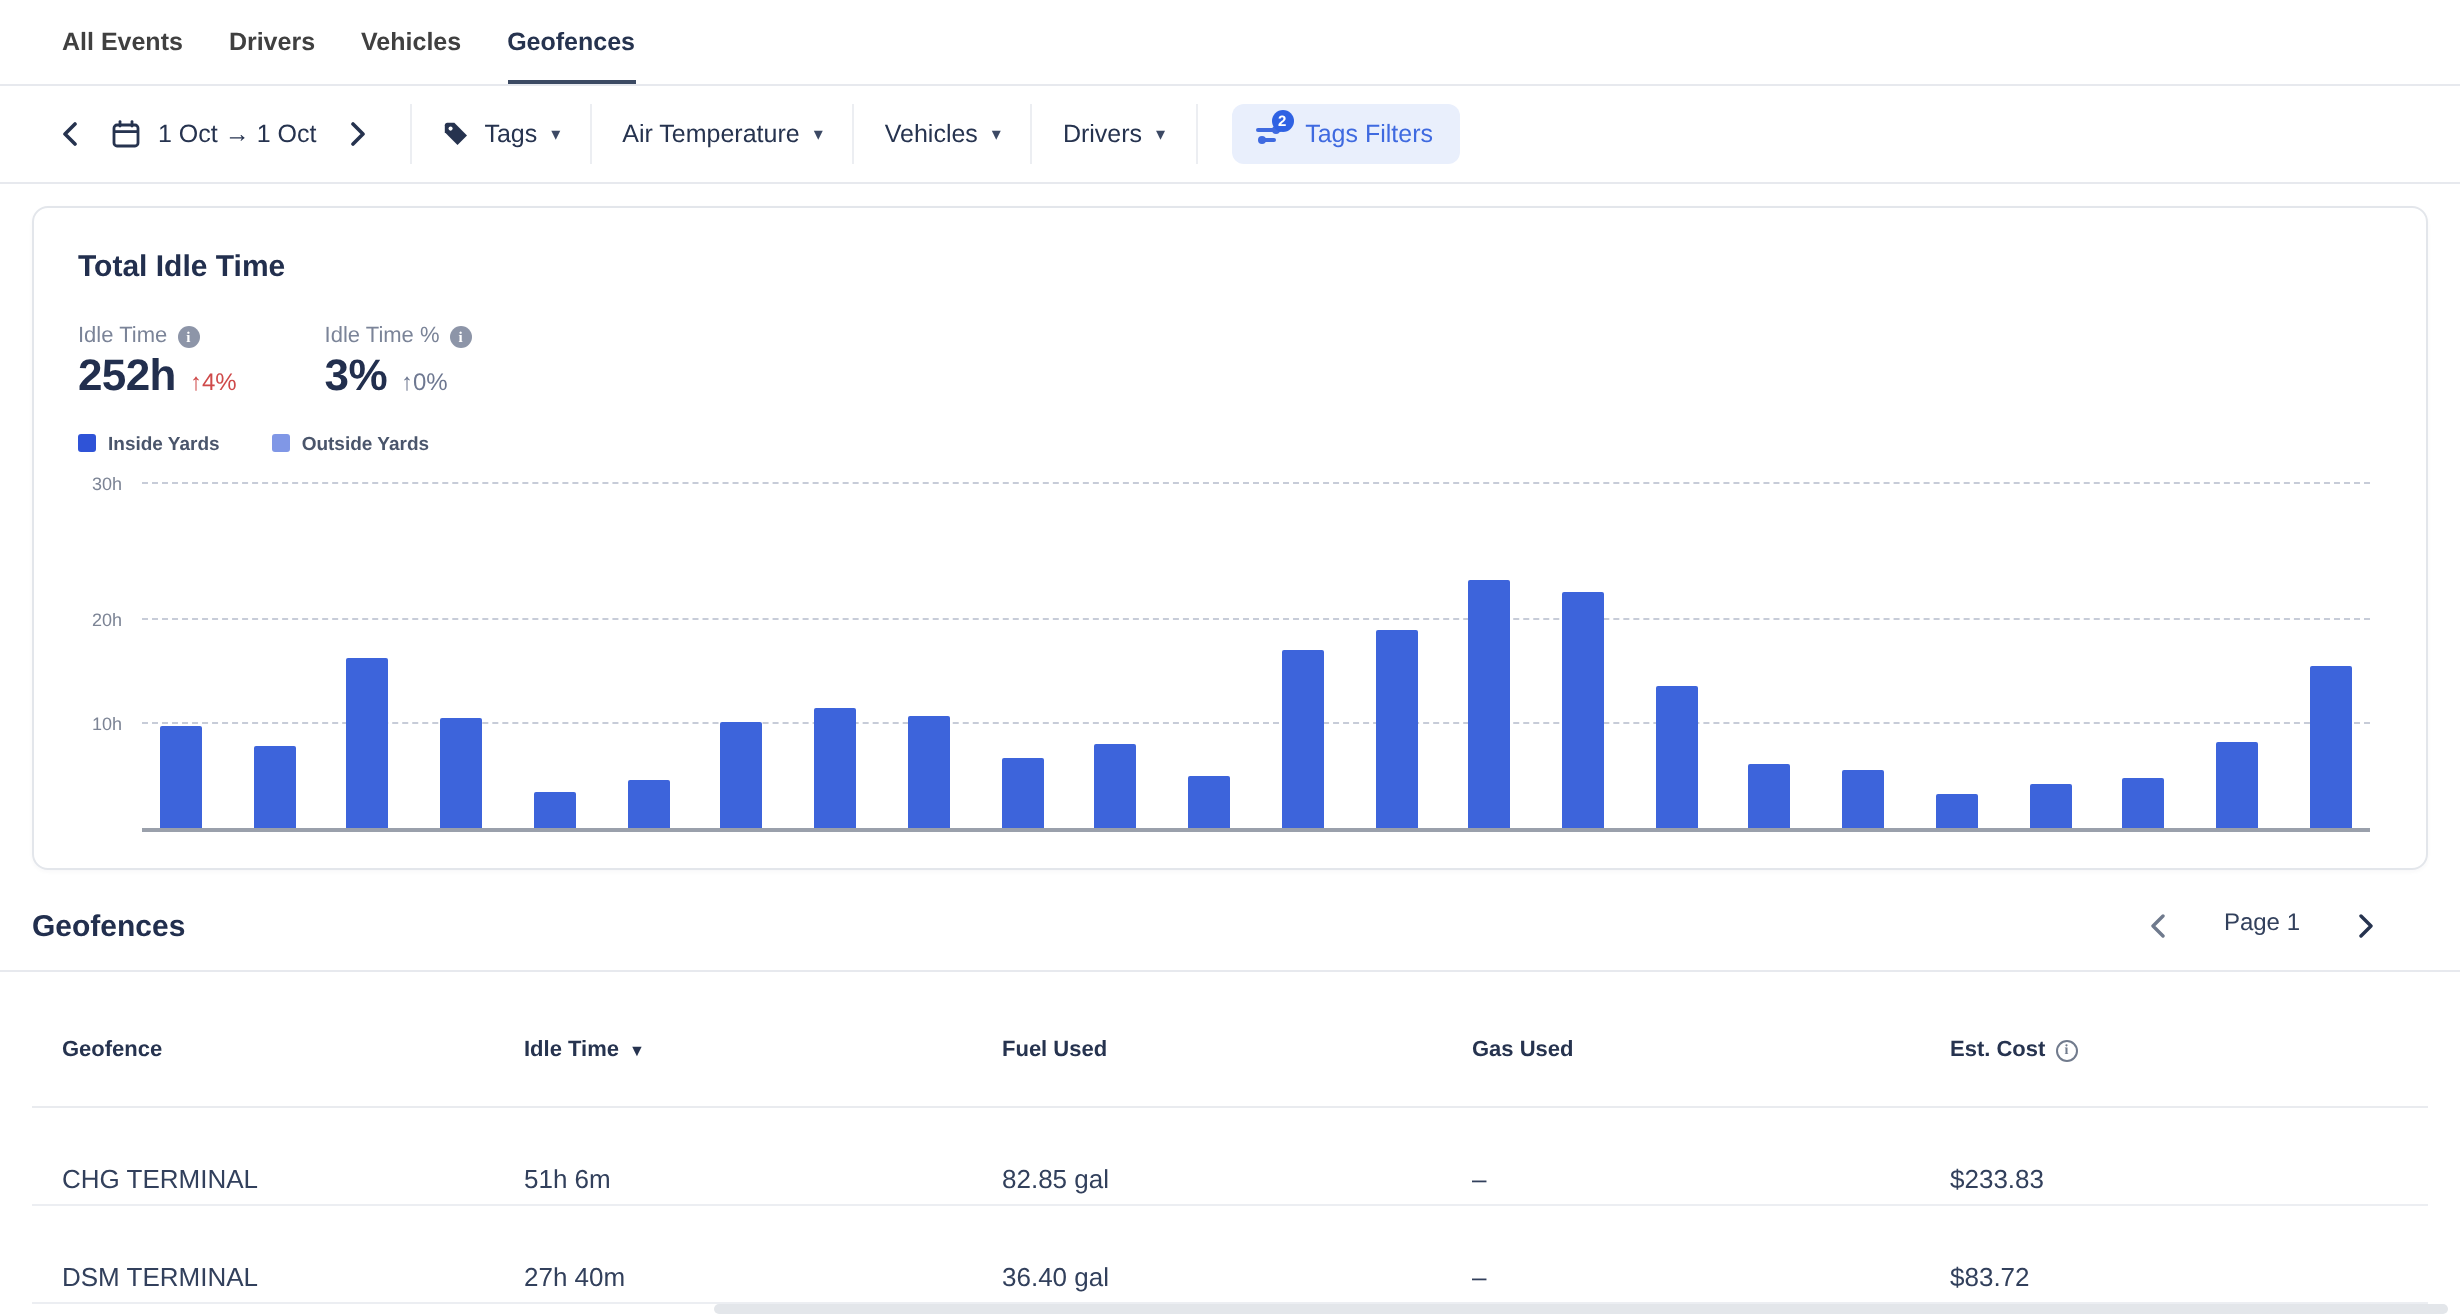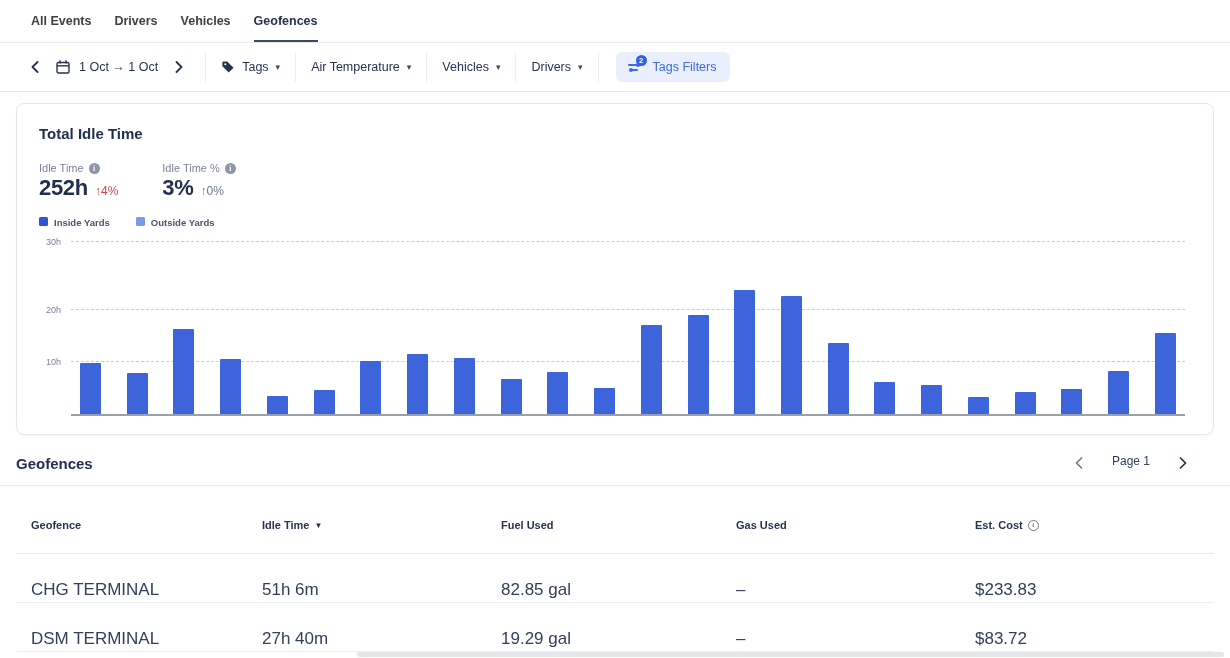--- a/index.html
+++ b/index.html
@@ -82,21 +82,21 @@
   .trow { display:grid; grid-template-columns:231px 239px 235px 239px 1fr;
     padding-left:15px; align-items:center; }
   .thead { padding-top:33px; padding-bottom:22px; border-bottom:1px solid #e9ebef; }
   .th { font-size:11px; font-weight:700; color:#26334f; display:flex;
     align-items:center; gap:5px; }
   .sort-arrow { font-size:8px; color:#26334f; }
   .info-outline { width:11px; height:11px; border-radius:50%; border:1px solid #717b8d;
     color:#717b8d; font-size:7px; display:inline-flex; align-items:center;
     justify-content:center; font-family:"Liberation Serif", serif; }
   .tbody .trow { height:49px; border-bottom:1px solid #eceef2; }
-  .td { font-size:17px; color:#32405c;margin-top:23px; }
+  .td { font-size:13px; color:#32405c;margin-top:23px; }
 
   .hscrollbar { position:absolute; left:357px; right:6px; bottom:1px; height:5px;
     background:#e3e6ea; border-radius:3px; }
 
   svg { display:block; }
 </style>
 </head>
 <body>
 
 <div class="tabbar">
@@ -290,20 +290,20 @@
       <div class="trow">
         <div class="td">CHG TERMINAL</div>
         <div class="td">51h 6m</div>
         <div class="td">82.85 gal</div>
         <div class="td">–</div>
         <div class="td">$233.83</div>
       </div>
       <div class="trow">
         <div class="td">DSM TERMINAL</div>
         <div class="td">27h 40m</div>
-        <div class="td">19.29 gal</div>
+        <div class="td">36.40 gal</div>
         <div class="td">–</div>
         <div class="td">$83.72</div>
       </div>
     </div>
 </div>
 
 <div class="hscrollbar"></div>
 
 </body></html>

